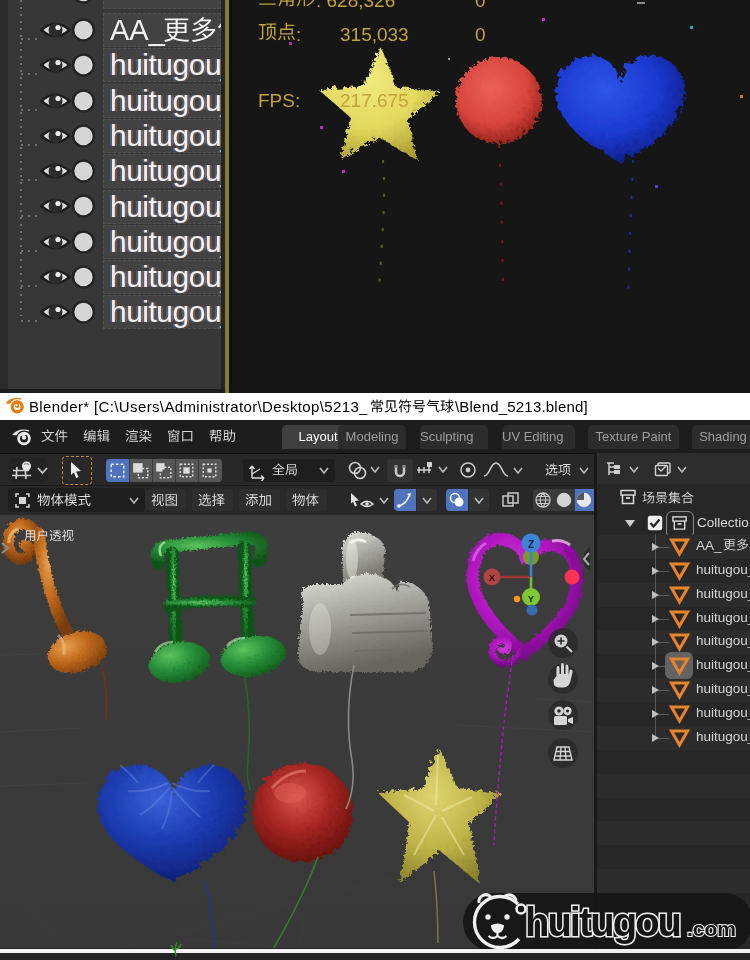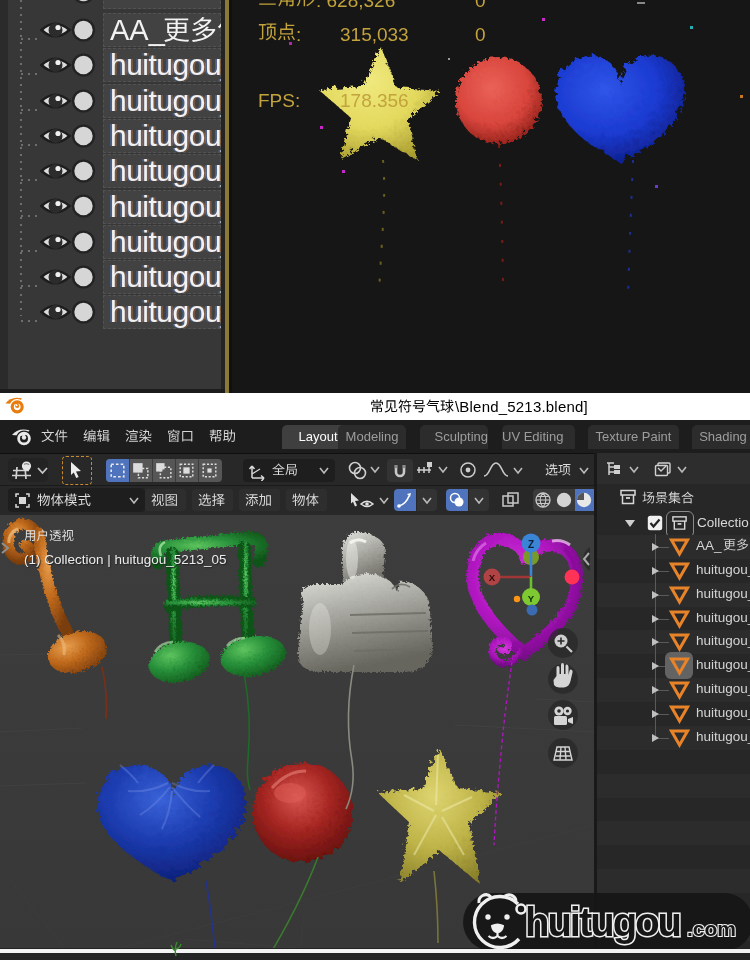--- a/index.html
+++ b/index.html
@@ -185,21 +185,21 @@
         <svg class="abs" style="z-index:5;left:26px;top:22px" width="40" height="22">
           <g transform="translate(0,16.72) scale(0.019000,-0.019000)" fill="#c2a33c">
             <use href="#g9876" x="0"></use>
             <use href="#g70B9" x="1000"></use>
           </g>
         </svg>
         <div class="t" style="z-index:5;left:64px;top:24px;font-size:19px;color:#c2a33c">:</div>
         <div class="t" style="z-index:5;left:108px;top:24px;font-size:19px;color:#c2a33c">315,033</div>
         <div class="t" style="z-index:5;left:243px;top:24px;font-size:19px;color:#c2a33c">0</div>
         <div class="t" style="z-index:5;left:26px;top:90px;font-size:19px;color:#c2a33c">FPS:</div>
-        <div class="t" style="z-index:5;left:108px;top:90px;font-size:19px;color:#c2a33c">178.356</div>
+        <div class="t" style="z-index:5;left:108px;top:90px;font-size:19px;color:#c2a33c">217.675</div>
         <svg class="abs" style="left:0;top:0" width="518" height="390" viewBox="0 0 518 390">
 <defs>
 <radialGradient id="tstar" cx="40%" cy="30%" r="75%">
               <stop offset="0%" stop-color="#f0e97e"></stop>
               <stop offset="55%" stop-color="#e3d95e"></stop>
               <stop offset="100%" stop-color="#a79b2e"></stop>
             </radialGradient>
 <radialGradient id="tball" cx="42%" cy="35%" r="70%">
               <stop offset="0%" stop-color="#ea6258"></stop>
               <stop offset="60%" stop-color="#d8453c"></stop>
@@ -241,20 +241,21 @@
       </div>
     </div>
     <div class="abs" style="left:0;top:393px;width:750px;height:27px;background:#ffffff"></div>
     <svg class="abs" style="left:5px;top:395px" width="21" height="21" viewBox="0 0 21 21">
 <path d="M0.5 8.5 C4 3.5 10 1.5 17 3.5 L12.5 9 Z" fill="#e87d0d"></path>
 <circle cx="12.2" cy="11.8" r="6.6" fill="none" stroke="#ffffff" stroke-width="2.4"></circle>
 <circle cx="12.2" cy="11.8" r="5.0" fill="none" stroke="#e87d0d" stroke-width="3.2"></circle>
 <circle cx="12.2" cy="10.9" r="2.1" fill="#e87d0d"></circle>
       <circle cx="11.6" cy="10.3" r="1.0" fill="#fff"></circle>
 </svg>
+    <div class="t" style="left:29px;top:398px;font-size:15px;letter-spacing:0.37px;color:#000">Blender* [C:\Users\Administrator\Desktop\5213_</div>
     <svg class="abs" style="left:370px;top:399px" width="86" height="16">
       <g transform="translate(0,12.32) scale(0.014000,-0.014000)" fill="#000">
         <use href="#g5E38" x="0"></use>
         <use href="#g89C1" x="1000"></use>
         <use href="#g7B26" x="2000"></use>
         <use href="#g53F7" x="3000"></use>
         <use href="#g6C14" x="4000"></use>
         <use href="#g7403" x="5000"></use>
       </g>
     </svg>
@@ -291,21 +292,21 @@
       </g>
     </svg>
     <svg class="abs" style="left:209px;top:429px" width="29" height="15">
       <g transform="translate(0,11.88) scale(0.013500,-0.013500)" fill="#d8d8d8">
         <use href="#g5E2E" x="0"></use>
         <use href="#g52A9" x="1000"></use>
       </g>
     </svg>
     <div class="abs" style="left:282px;top:425px;width:72px;height:24px;background:#3f3f3f;border-radius:5px 5px 0 0;color:#fdfdfd;font-size:13px;text-align:center;line-height:24px">Layout</div>
     <div class="abs" style="left:338px;top:425px;width:68px;height:24px;background:#2c2c2c;border-radius:5px 5px 0 0;color:#9d9d9d;font-size:13px;text-align:center;line-height:24px">Modeling</div>
-    <div class="abs" style="left:420px;top:425px;width:68px;height:24px;background:#2c2c2c;border-radius:5px 5px 0 0;color:#9d9d9d;font-size:13px;text-align:right;line-height:24px">Sculpting</div>
+    <div class="abs" style="left:420px;top:425px;width:68px;height:24px;background:#2c2c2c;border-radius:5px 5px 0 0;color:#9d9d9d;font-size:13px;text-align:left;line-height:24px">Sculpting</div>
     <div class="abs" style="left:502px;top:425px;width:73px;height:24px;background:#2c2c2c;border-radius:5px 5px 0 0;color:#9d9d9d;font-size:13px;text-align:left;line-height:24px">UV Editing</div>
     <div class="abs" style="left:588px;top:425px;width:91px;height:24px;background:#2c2c2c;border-radius:5px 5px 0 0;color:#9d9d9d;font-size:13px;text-align:center;line-height:24px">Texture Paint</div>
     <div class="abs" style="left:692px;top:425px;width:62px;height:24px;background:#2c2c2c;border-radius:5px 5px 0 0;color:#9d9d9d;font-size:13px;text-align:center;line-height:24px">Shading</div>
     <div class="abs" style="left:0;top:453px;width:750px;height:62px;background:#282828"></div>
     <div class="abs" style="left:0;top:453px;width:750px;height:1px;background:#0f0f0f"></div>
     <div class="abs" style="left:8px;top:458px;width:40px;height:24px;background:#232323;border-radius:5px"></div>
     <svg class="abs" style="left:10px;top:460px" width="40" height="21" viewBox="0 0 40 21">
 <g stroke="#d2d2d2" fill="none" stroke-width="1.7">
 <path d="M3 10.5 L19 10.5 M2 15.5 L21 15.5 M7 7 L6 19 M15 7 L16 19"></path>
       </g>
@@ -797,21 +798,20 @@
 </g>
 </svg>
     <svg class="abs" style="left:24px;top:529px" width="52" height="14">
       <g transform="translate(0,11.00) scale(0.012500,-0.012500)" fill="#e2e2e2">
         <use href="#g7528" x="0"></use>
         <use href="#g6237" x="1000"></use>
         <use href="#g900F" x="2000"></use>
         <use href="#g89C6" x="3000"></use>
       </g>
     </svg>
-    <div class="t" style="left:24px;top:552px;font-size:13.5px;color:#ececec;text-shadow:1px 1px 1px #222">(1) Collection | huitugou_5213_05</div>
     <svg class="abs" style="left:455px;top:884px" width="295" height="70" viewBox="0 0 295 70">
 <rect x="8" y="9" width="290" height="58" rx="29" fill="#161616" opacity="0.95"></rect>
 <g stroke="#f0f0f0" fill="none">
 <path d="M63 20 A25.5 25.5 0 1 0 64 55" stroke-width="3.4"></path>
 <path d="M24 19 A7 7 0 0 1 36 13" stroke-width="3"></path>
         <path d="M50 12 A7 7 0 0 1 61 17" stroke-width="3"></path>
 <circle cx="33" cy="33" r="2.7" fill="#f0f0f0" stroke="none"></circle>
         <circle cx="52" cy="33" r="2.7" fill="#f0f0f0" stroke="none"></circle>
 <path d="M37 42 Q42.5 39 48 42 Q47 48 42.5 48 Q38 48 37 42 Z" stroke-width="2" fill="#f0f0f0"></path>
 <path d="M42.5 48 L42.5 52 M42.5 52 Q38 56 33.5 52 M42.5 52 Q47 56 51.5 52" stroke-width="2.2"></path>

